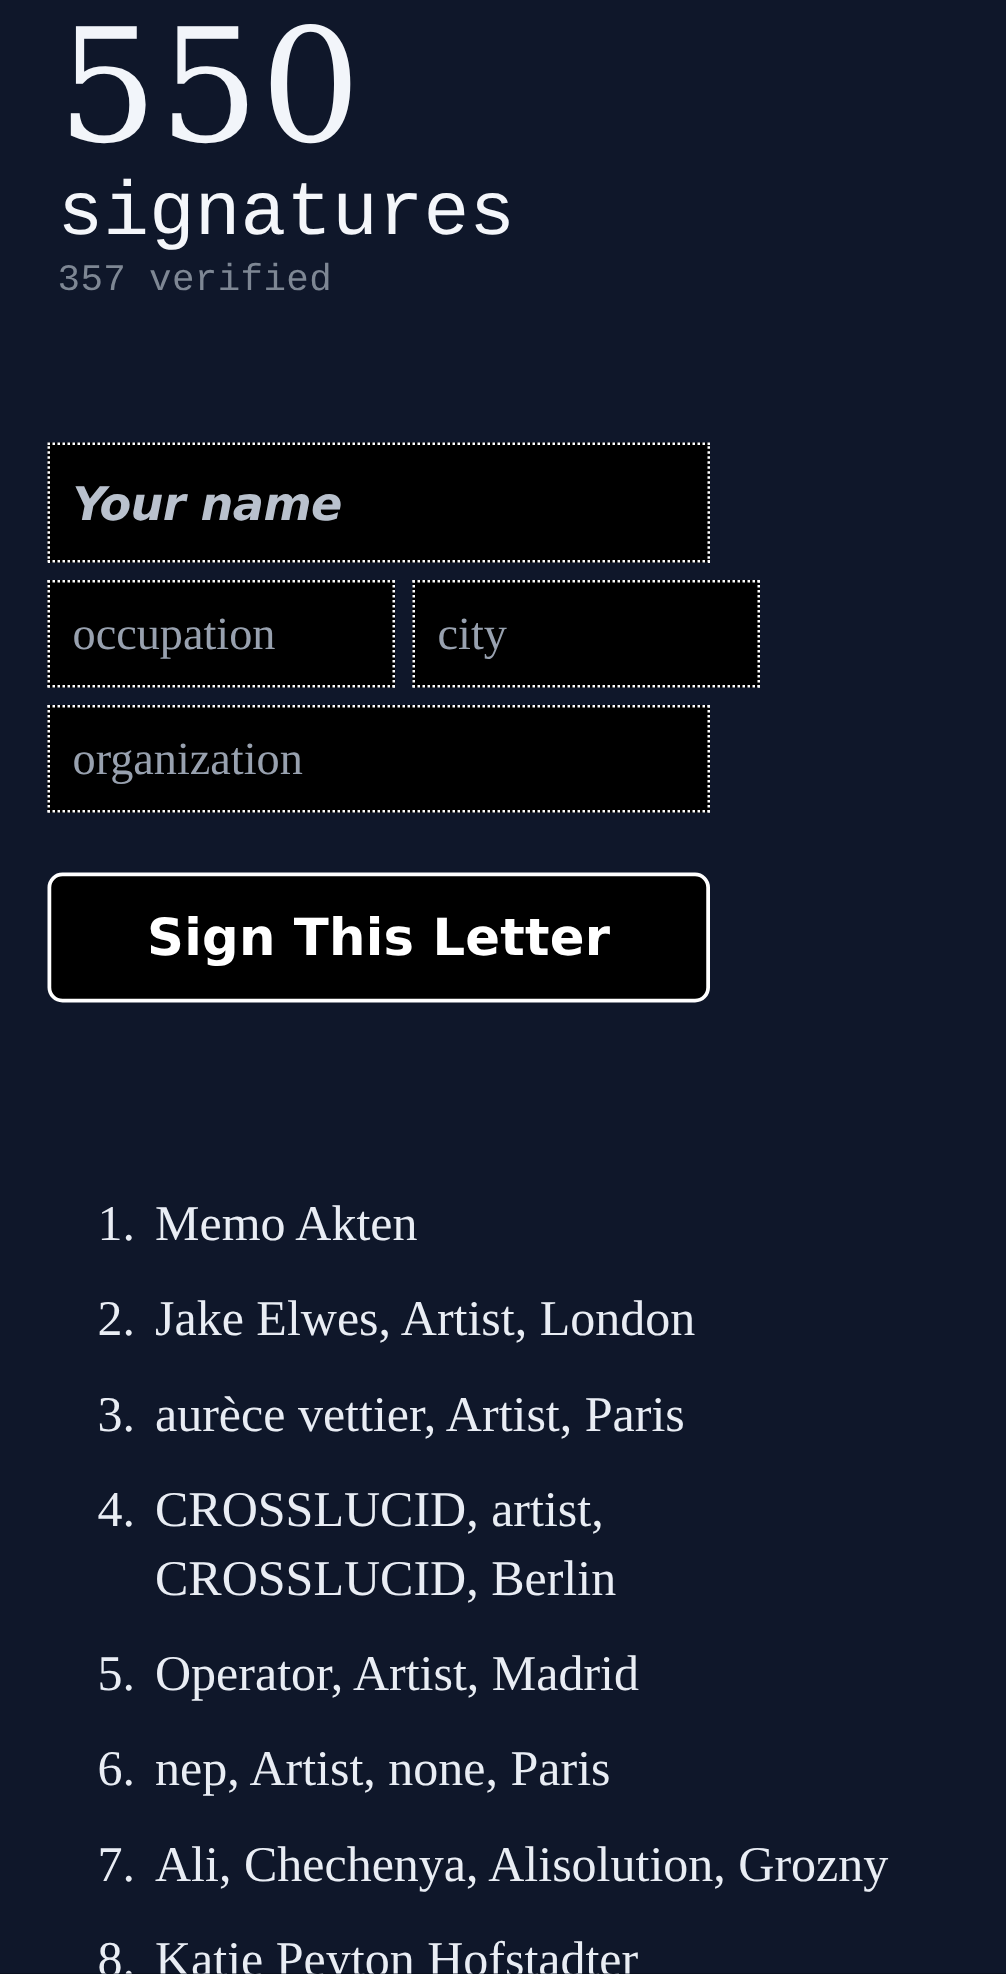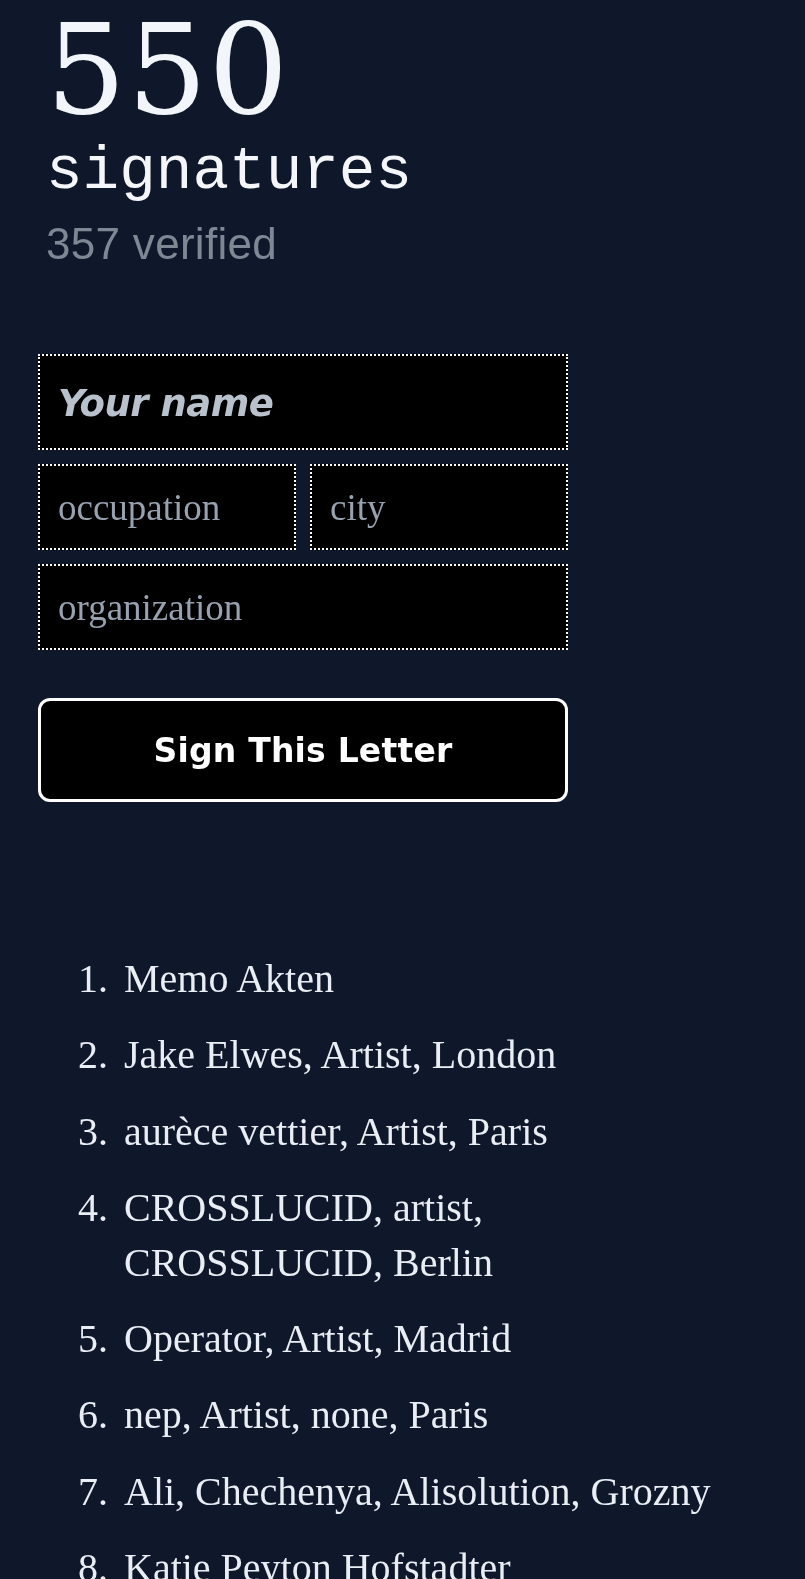--- a/index.html
+++ b/index.html
@@ -45,26 +45,26 @@
   .count-word {
     font-family: Liberation Mono, monospace;
     font-size: 61px;
     line-height: 1.0;
     color: #f4f6fa;
     font-weight: 400;
     display: block;
     margin-top: 6px;
   }
   .verified-line {
-    font-family: Liberation Sans, sans-serif;
-    font-size: 44px;
+    font-family: Liberation Mono, monospace;
+    font-size: 30px;
     line-height: 1.0;
     color: #7e8794;
     display: block;
-    margin-top: 20px;
+    margin-top: 8px;
     letter-spacing: 0.3px;
   }
 
   
   .sign-form {
     position: absolute;
     left: 38px;
     top: 354px;
     width: 530px;
   }
@@ -97,40 +97,40 @@
   }
   .field-name::placeholder {
     font-family: "DejaVu Sans", "Liberation Sans", sans-serif;
     font-style: italic;
     font-weight: 700;
     font-size: 37px;
     color: #b9c1cd;
     letter-spacing: -0.5px;
   }
   .field-half {
-    width: 258px;
+    width: 278px;
     height: 86px;
   }
   .field-full {
     width: 530px;
     height: 86px;
   }
 
   .submit-button {
     box-sizing: border-box;
     width: 530px;
     height: 104px;
     margin-top: 48px;
     background: #000000;
     border: 3px solid #ffffff;
     border-radius: 12px;
     color: #ffffff;
     font-family: "DejaVu Sans", "Liberation Sans", sans-serif;
     font-weight: 700;
-    font-size: 33px;
+    font-size: 41px;
     letter-spacing: 0.2px;
     cursor: pointer;
     display: block;
     text-align: center;
     padding: 0;
   }
 
   
   .signature-list {
     position: absolute;

